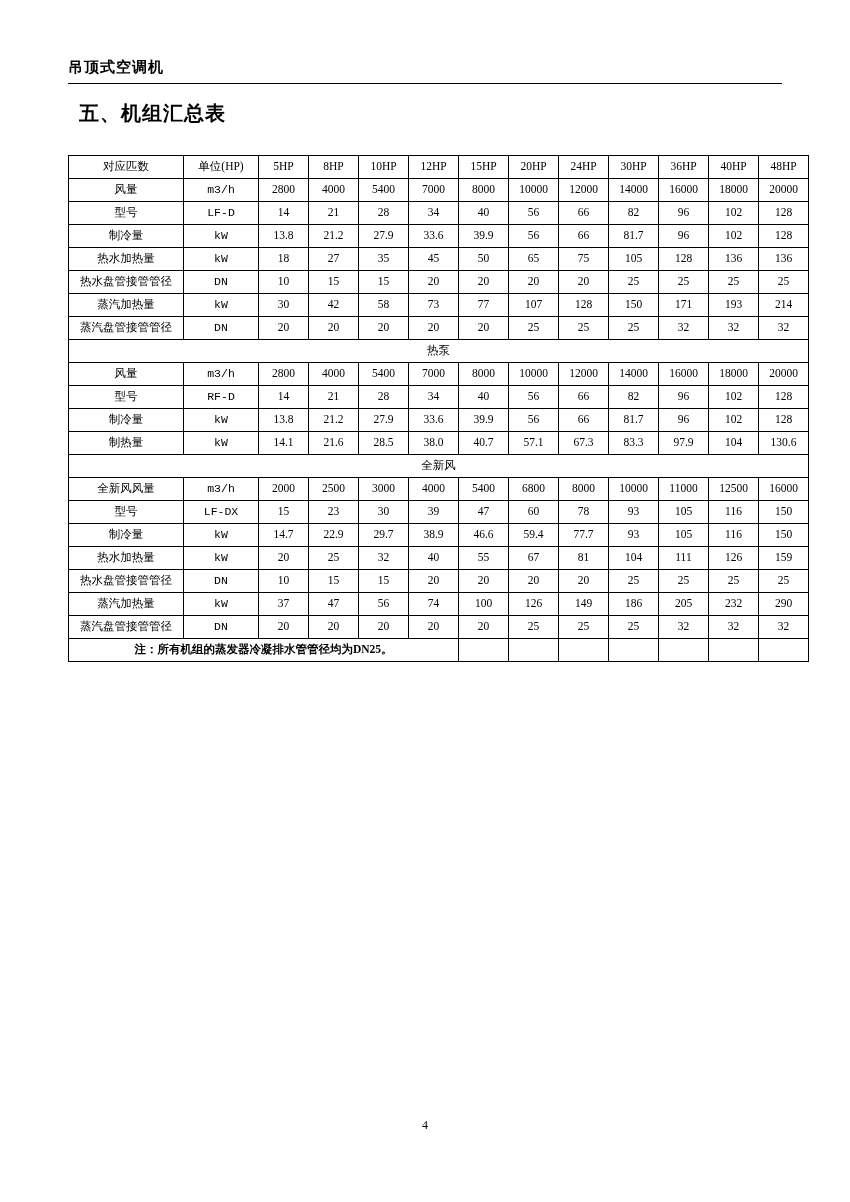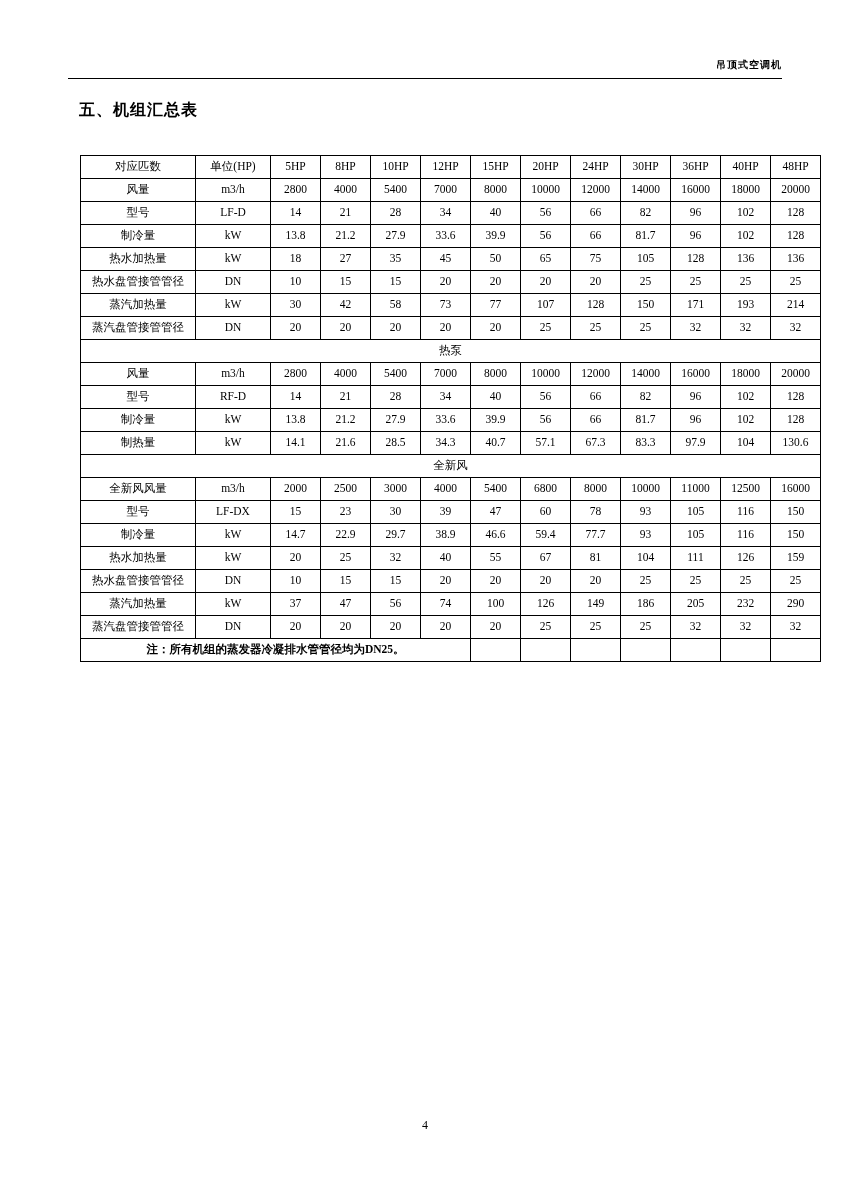--- a/index.html
+++ b/index.html
@@ -20,43 +20,43 @@
     height: 1202px;
     box-sizing: border-box;
   }
   .header-area {
     position: absolute;
     top: 58px;
     left: 68px;
     width: 714px;
   }
   .header-title {
-    text-align: right;
-    font-size: 10px;
+    text-align: left;
+    font-size: 15px;
     font-weight: bold;
     font-family: "Liberation Serif", "DejaVu Serif", serif;
     letter-spacing: 1px;
     padding-bottom: 6px;
   }
   .header-rule {
     border-bottom: 1px solid #000;
     width: 100%;
   }
   .section-title {
     position: absolute;
     top: 100px;
     left: 79px;
-    font-size: 16px;
+    font-size: 20px;
     font-weight: bold;
     letter-spacing: 1px;
   }
   .table-wrap {
     position: absolute;
     top: 155px;
-    left: 80px;
+    left: 68px;
     width: 690px;
   }
   table.spec {
     border-collapse: collapse;
     width: 690px;
     table-layout: fixed;
   }
   table.spec td {
     border: 1px solid #000;
     font-size: 11.5px;
@@ -68,20 +68,21 @@
     white-space: nowrap;
   }
   td.lbl {
     text-align: left;
     padding-left: 6px;
     font-size: 11.5px;
   }
   td.unit {
     text-align: left;
     padding-left: 6px;
+    font-family: Liberation Mono, monospace;
   }
   td.grouphdr {
     text-align: center;
     font-size: 11.5px;
   }
   td.note {
     text-align: left;
     padding-left: 6px;
     font-size: 11.5px;
     height: 30px;
@@ -296,21 +297,21 @@
             <td>96</td>
             <td>102</td>
             <td>128</td>
           </tr>
           <tr>
             <td class="lbl">制热量</td>
             <td class="unit">kW</td>
             <td>14.1</td>
             <td>21.6</td>
             <td>28.5</td>
-            <td>34.3</td>
+            <td>38.0</td>
             <td>40.7</td>
             <td>57.1</td>
             <td>67.3</td>
             <td>83.3</td>
             <td>97.9</td>
             <td>104</td>
             <td>130.6</td>
           </tr>
           <tr>
             <td class="grouphdr" colspan="13">全新风</td>

